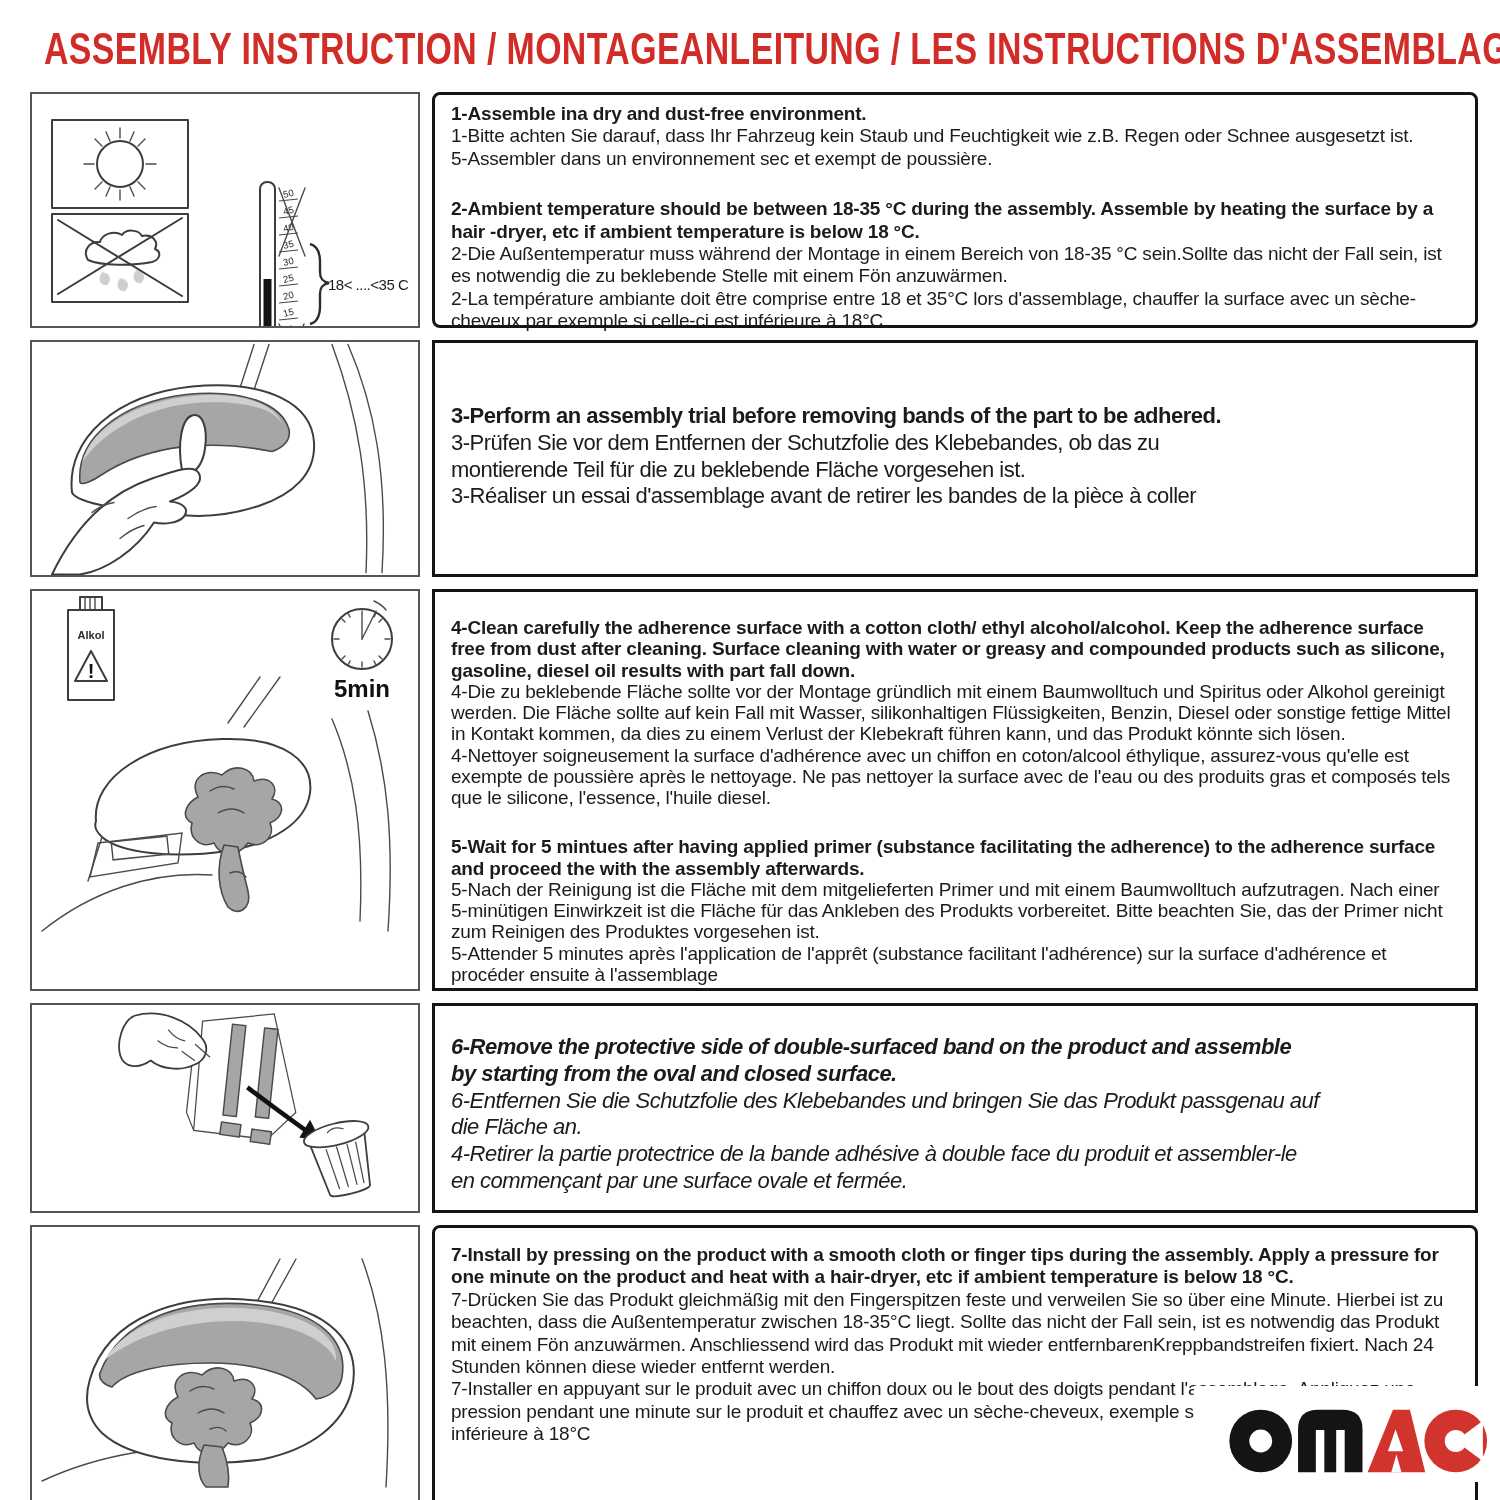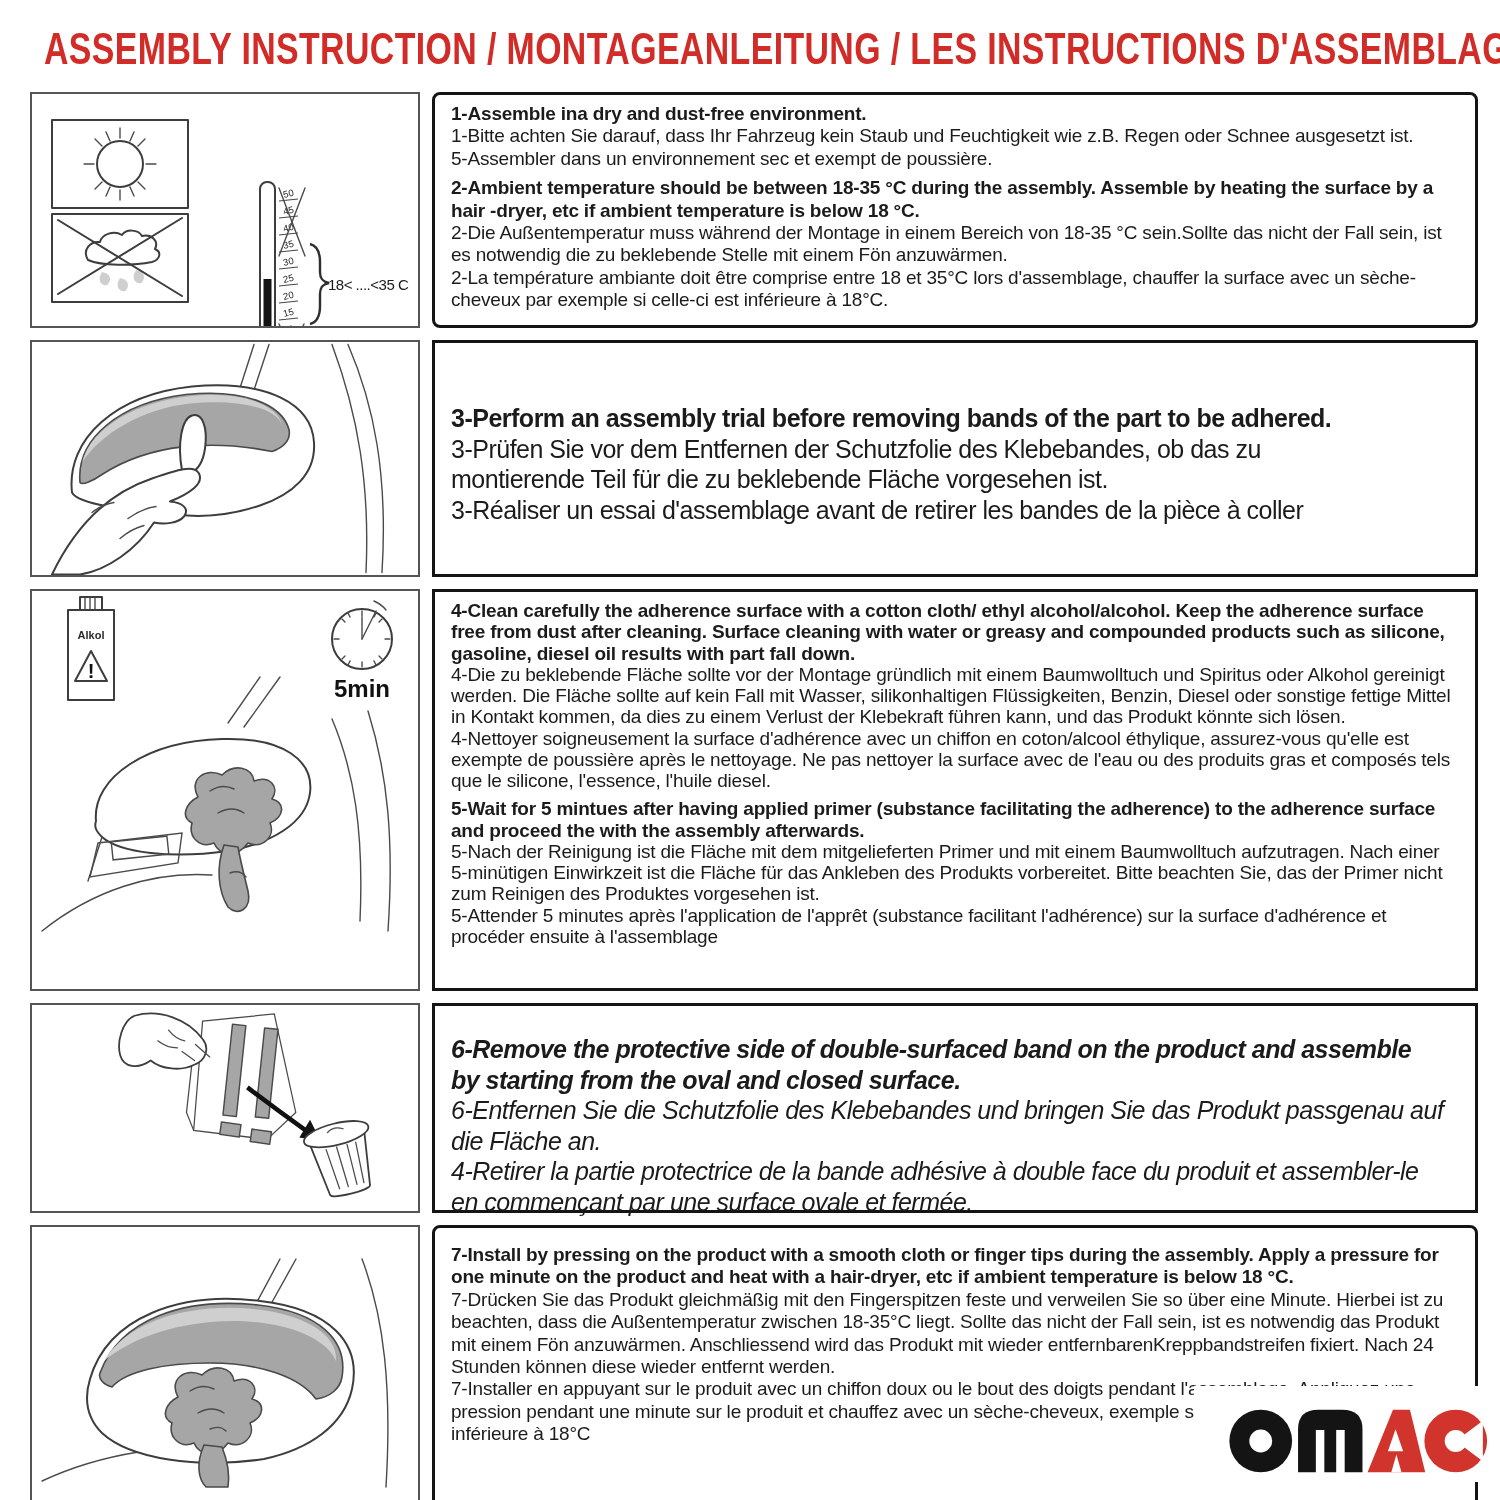--- a/index.html
+++ b/index.html
@@ -22,29 +22,29 @@
   .txt{
     flex:1;border:3px solid #141414;box-sizing:border-box;
     padding:6px 14px 4px 16px;letter-spacing:-0.2px;
   }
   .r1{height:236px;}
   .r2{height:237px;}
   .r3{height:402px;}
   .r4{height:210px;font-style:italic;}
   .r5{height:296px;}
   .txt.small{font-size:19px;line-height:1.18;border-radius:8px;}
-  .txt.small3{font-size:19px;line-height:1.12;padding-top:8px;}
-  .txt.large{font-size:25px;line-height:1.22;letter-spacing:-0.5px;}
+  .txt.small3{font-size:19px;line-height:1.12;padding-top:25px;}
+  .txt.large{font-size:22px;line-height:1.22;letter-spacing:-0.5px;}
   .r2 .txt{padding-top:60px;}
   .r4 .txt{padding-top:28px;}
   .r5 .txt{padding-top:16px;}
   .r1 .txt{padding-top:8px;}
   .para{margin:0;white-space:pre-line;}
   .para.bold{font-weight:bold;}
-  .para.gap{margin-top:7px;}
+  .para.gap{margin-top:28px;}
   
   .ln{fill:none;stroke:#3d3d3d;stroke-width:2;stroke-linecap:round;stroke-linejoin:round;}
   .lnthin{fill:none;stroke:#4a4a4a;stroke-width:1.4;stroke-linecap:round;}
   .wht{fill:#ffffff;stroke:#3d3d3d;stroke-width:2;stroke-linejoin:round;}
   .gry{fill:#a6a6a6;stroke:#4a4a4a;stroke-width:1.6;stroke-linejoin:round;}
   .lgry{fill:#cfcfcf;stroke:none;}
   .blk{fill:#141414;stroke:none;}
   .tick{font-size:9.5px;fill:#222;font-family:"Liberation Sans",sans-serif;}
   .figlabel{font-size:15px;fill:#1b1b1b;font-family:"Liberation Sans",sans-serif;letter-spacing:-0.5px;}
   .minilabel{font-size:11px;font-weight:bold;fill:#2a2a2a;font-family:"Liberation Sans",sans-serif;}

